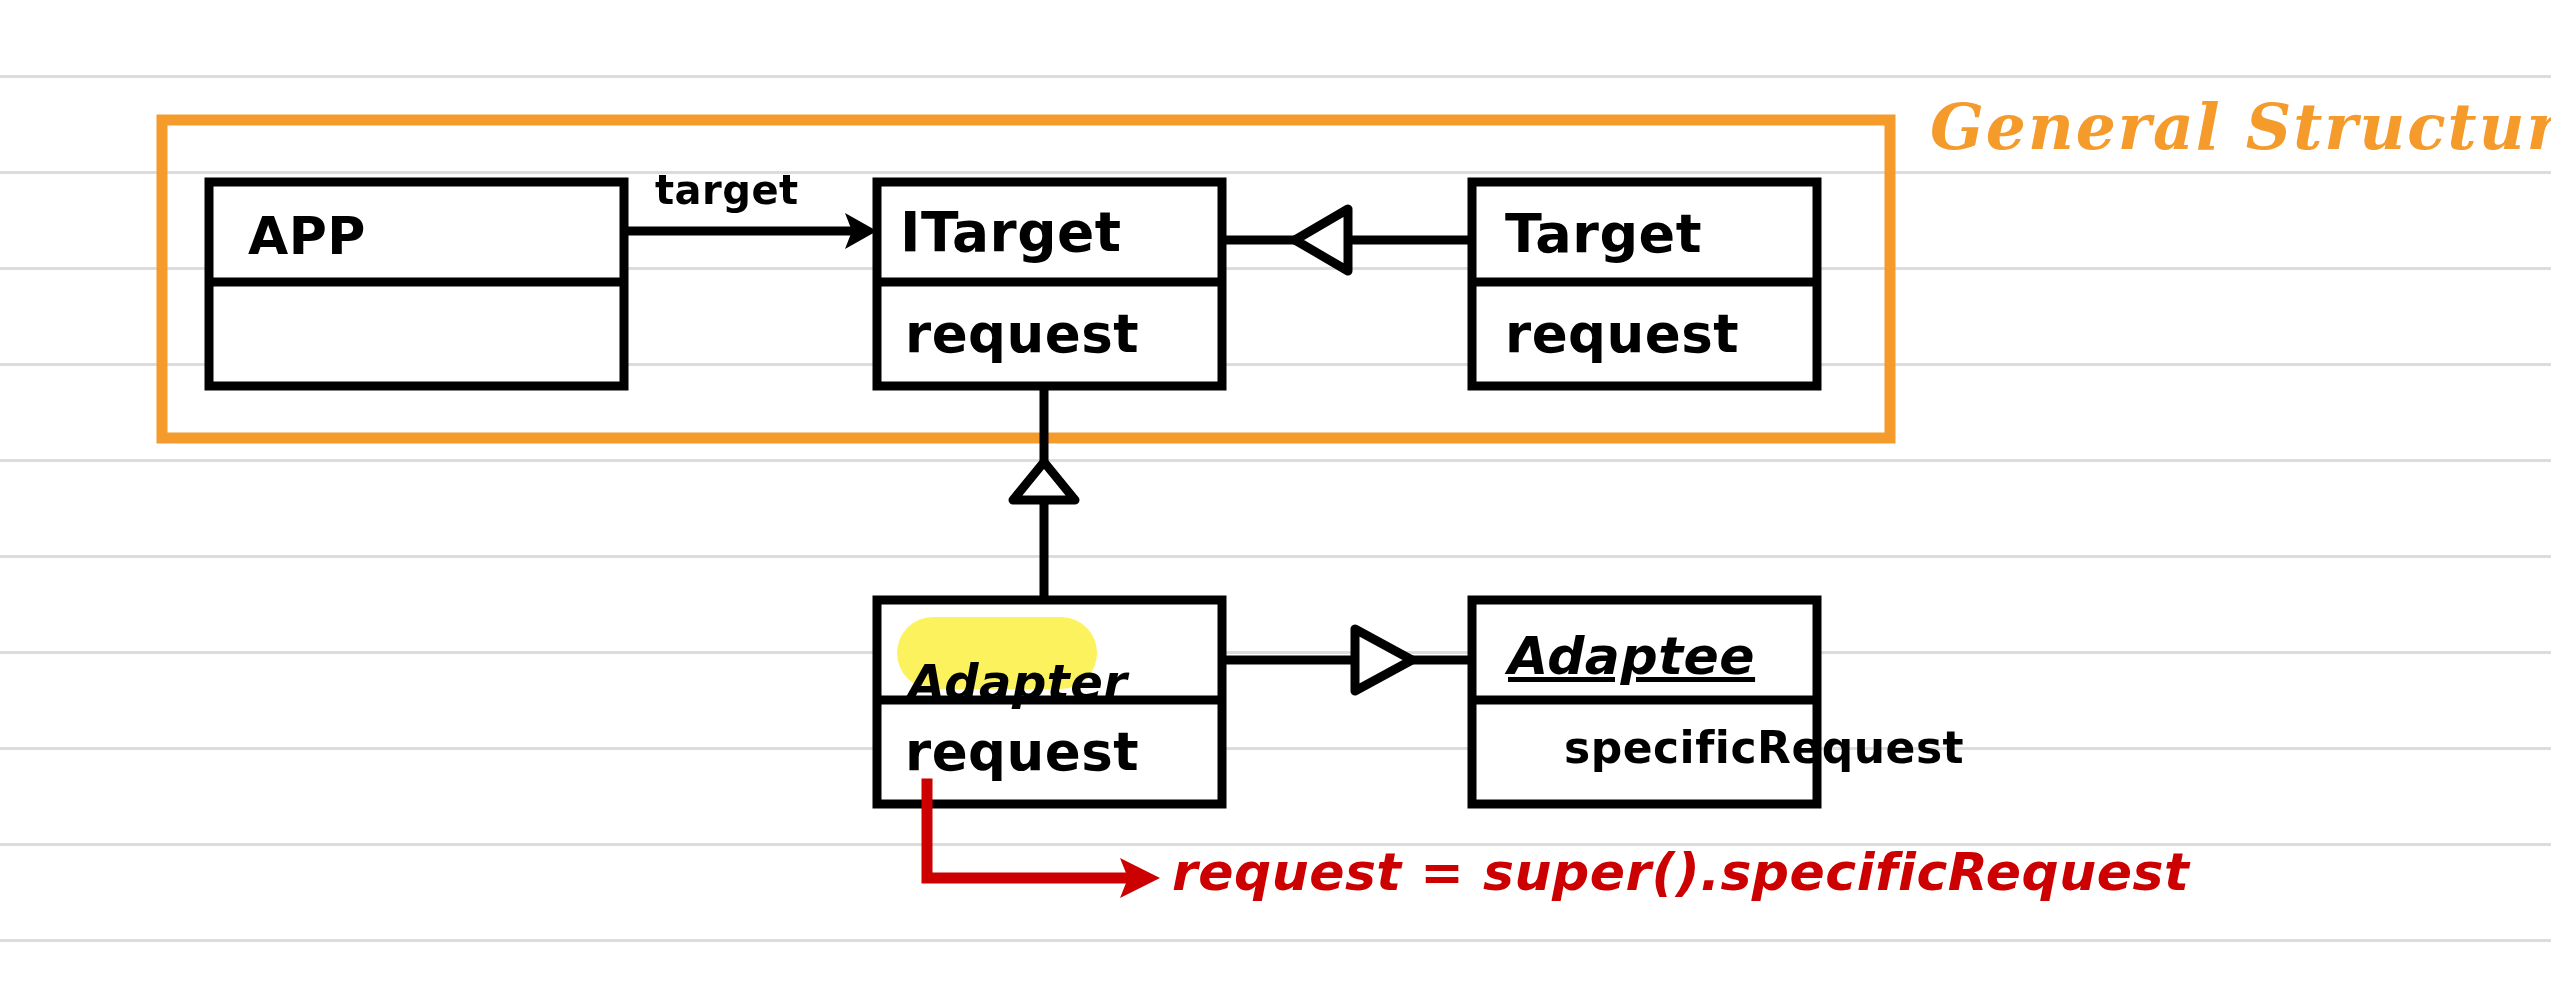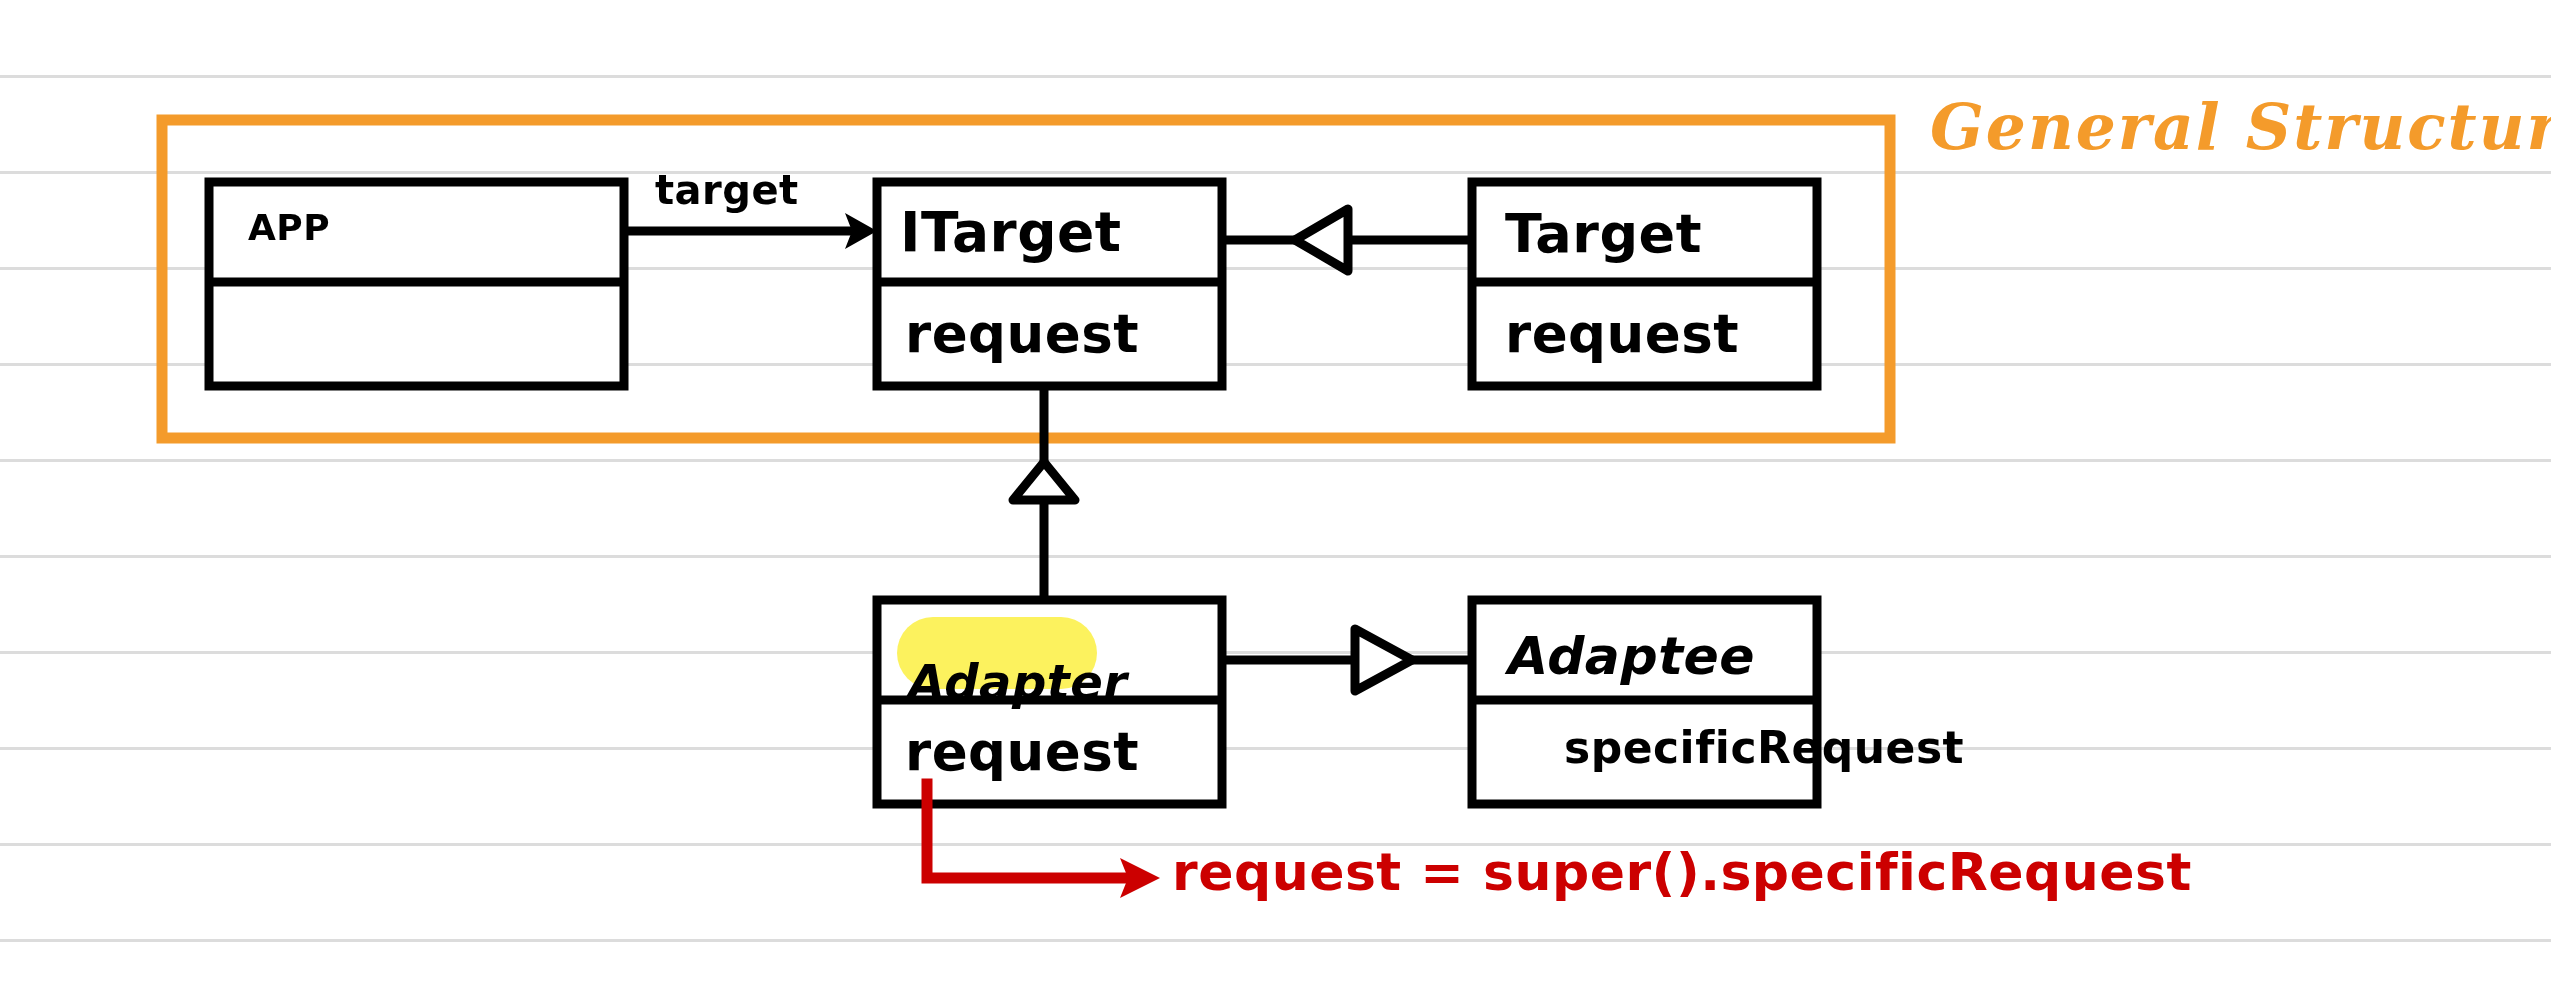--- a/index.html
+++ b/index.html
@@ -140,32 +140,32 @@
     <g>
       <path d="M 927 784 L 927 878 L 1135 878" fill="none" stroke="#cc0000" stroke-width="11" stroke-linecap="square" stroke-linejoin="miter"></path>
       <path d="M 1160 878 L 1120 858 L 1128 878 L 1120 898 Z" fill="#cc0000"></path>
     </g>
   </svg>
 
   <div class="title-text" style="left:1930px; top:96px; font-size:63px;">General Structure</div>
 
   <div class="highlight-pill" style="left:897px; top:617px; width:200px; height:72px;"></div>
 
-  <div class="hand-text" style="left:248px; top:210px; font-size:36px;">APP</div>
+  <div class="hand-text" style="left:248px; top:210px; font-size:52px;">APP</div>
   <div class="hand-text" style="left:248px; top:310px; font-size:52px;"></div>
 
   <div class="hand-text" style="left:900px; top:205px; font-size:55px;text-align:center;">ITarget</div>
   <div class="hand-text" style="left:905px; top:307px; font-size:53px;">request</div>
 
   <div class="hand-text" style="left:1505px; top:207px; font-size:54px;">Target</div>
   <div class="hand-text" style="left:1505px; top:307px; font-size:53px;">request</div>
 
   <div class="hand-text" style="left:908px; top:658px; font-size:48px; font-style:italic;">Adapter</div>
   <div class="hand-text" style="left:905px; top:725px; font-size:53px;">request</div>
 
-  <div class="hand-text" style="left:1508px; top:630px; font-size:52px; font-style:italic;">Adaptee</div>
+  <div class="hand-text" style="left:1508px; top:630px; font-size:52px; font-style:italic;text-decoration:underline;">Adaptee</div>
   <div class="hand-text" style="left:1564px; top:726px; font-size:44px;">specificRequest</div>
 
   <div class="hand-text" style="left:655px; top:170px; font-size:40px;">target</div>
 
-  <div class="red-text" style="left:1172px; top:846px; font-size:52px;">request = super().specificRequest</div>
+  <div class="red-text" style="left:1172px; top:846px; font-size:52px;font-style:italic;">request = super().specificRequest</div>
 
 </div>
 
 </body></html>

